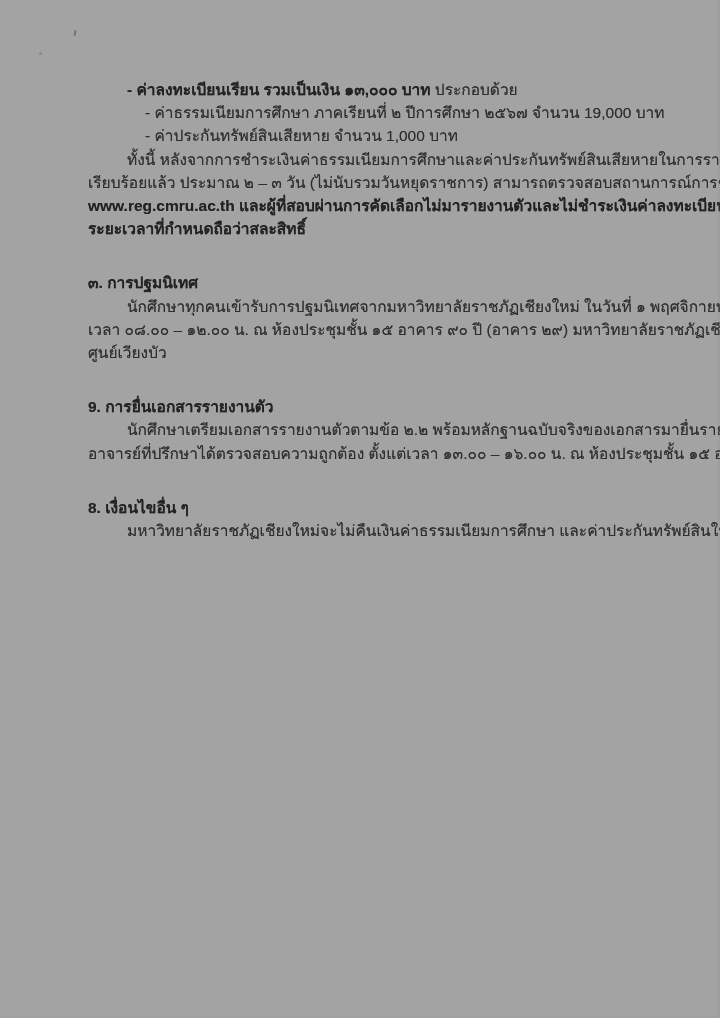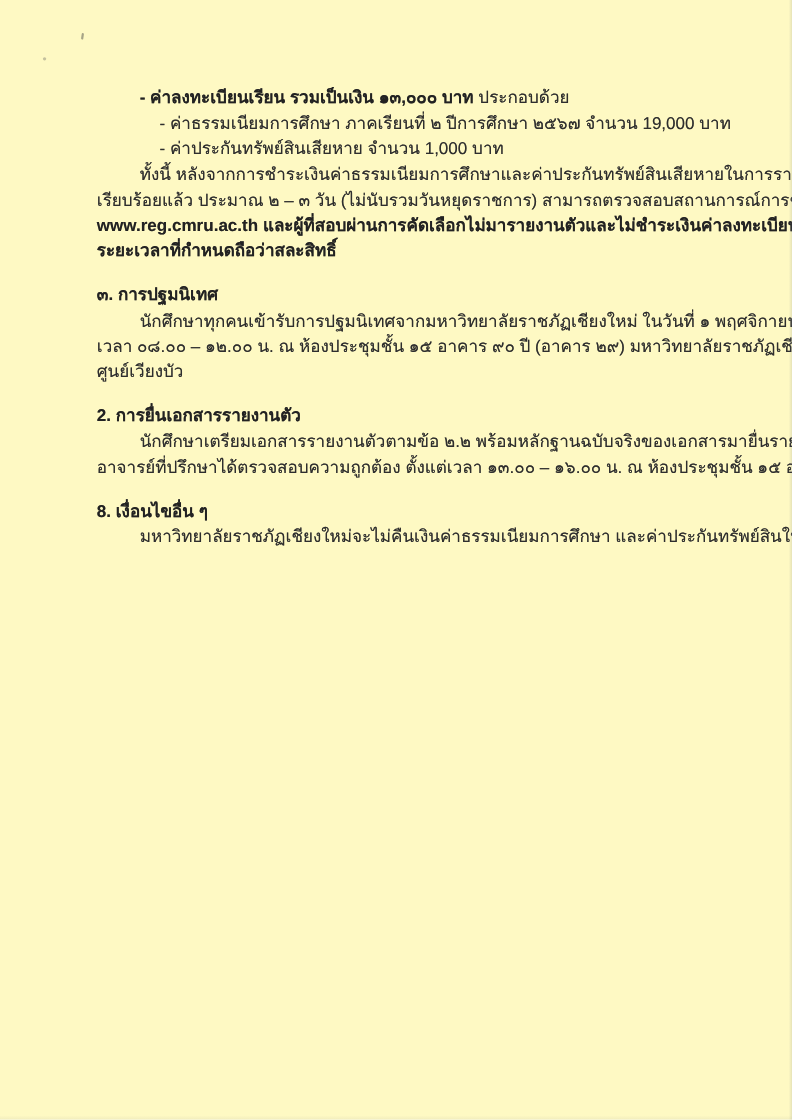--- a/index.html
+++ b/index.html
@@ -5,21 +5,21 @@
   html, body { margin: 0; padding: 0; }
   body {
     width: 720px; height: 1018px;
     background: #ffffff;
     position: relative;
     overflow: hidden;
     font-family: "Liberation Sans", "DejaVu Sans", sans-serif;
   }
   .page {
     position: absolute; inset: 0;
-    background: #fef9c3;
+    background: #a3a3a3;
   }
   
   .edge-right {
     position: absolute; top: 0; right: 0; width: 3px; height: 100%;
     background: linear-gradient(to right, rgba(0,0,0,0), rgba(120,125,135,0.18));
   }
   .edge-bottom {
     position: absolute; left: 0; bottom: 0; width: 100%; height: 4px;
     background: linear-gradient(to bottom, rgba(0,0,0,0), rgba(120,125,135,0.10));
   }
@@ -37,21 +37,21 @@
     color: #2e2e2e;
     font-size: 15.5px;
     line-height: 23.2px;
     text-shadow: 0 0 0.4px rgba(40,40,40,0.55);
   }
   .line { white-space: nowrap; }
   .ind1 { padding-left: 39px; }
   .ind2 { padding-left: 57px; }
   .b { font-weight: 700; color: #222; }
   .heading { font-weight: 700; color: #222; white-space: nowrap; }
-  .sec { margin-top: 17px; }
+  .sec { margin-top: 31px; }
 </style>
 </head>
 <body>
 
 <div class="page">
 
   <div class="speck-1"></div>
   <div class="speck-2"></div>
 
   <div class="content">
@@ -62,21 +62,21 @@
     <div class="line ind1"><span>ทั้งนี้ หลังจากการชำระเงินค่าธรรมเนียมการศึกษาและค่าประกันทรัพย์สินเสียหายในการรายงานตัว</span></div>
     <div class="line"><span>เรียบร้อยแล้ว ประมาณ ๒ – ๓ วัน (ไม่นับรวมวันหยุดราชการ) สามารถตรวจสอบสถานการณ์การชำระเงินได้ที่</span></div>
     <div class="line"><span class="b">www.reg.cmru.ac.th และผู้ที่สอบผ่านการคัดเลือกไม่มารายงานตัวและไม่ชำระเงินค่าลงทะเบียนภายใน</span></div>
     <div class="line"><span class="b">ระยะเวลาที่กำหนดถือว่าสละสิทธิ์</span></div>
 
     <div class="heading sec">๓. การปฐมนิเทศ</div>
     <div class="line ind1"><span>นักศึกษาทุกคนเข้ารับการปฐมนิเทศจากมหาวิทยาลัยราชภัฏเชียงใหม่ ในวันที่ ๑ พฤศจิกายน ๒๕๖๘ ตั้งแต่</span></div>
     <div class="line"><span>เวลา ๐๘.๐๐ – ๑๒.๐๐ น. ณ ห้องประชุมชั้น ๑๕ อาคาร ๙๐ ปี (อาคาร ๒๙) มหาวิทยาลัยราชภัฏเชียงใหม่</span></div>
     <div class="line"><span>ศูนย์เวียงบัว</span></div>
 
-    <div class="heading sec">2. การยื่นเอกสารรายงานตัว</div>
+    <div class="heading sec">9. การยื่นเอกสารรายงานตัว</div>
     <div class="line ind1"><span>นักศึกษาเตรียมเอกสารรายงานตัวตามข้อ ๒.๒ พร้อมหลักฐานฉบับจริงของเอกสารมายื่นรายงานตัวให้แก่</span></div>
     <div class="line"><span>อาจารย์ที่ปรึกษาได้ตรวจสอบความถูกต้อง ตั้งแต่เวลา ๑๓.๐๐ – ๑๖.๐๐ น. ณ ห้องประชุมชั้น ๑๕ อาคาร</span></div>
 
     <div class="heading sec">8. เงื่อนไขอื่น ๆ</div>
     <div class="line ind1"><span>มหาวิทยาลัยราชภัฏเชียงใหม่จะไม่คืนเงินค่าธรรมเนียมการศึกษา และค่าประกันทรัพย์สินในการรายงานตัวให้</span></div>
 
   </div>
 
   <div class="edge-right"></div>
   <div class="edge-bottom"></div>

